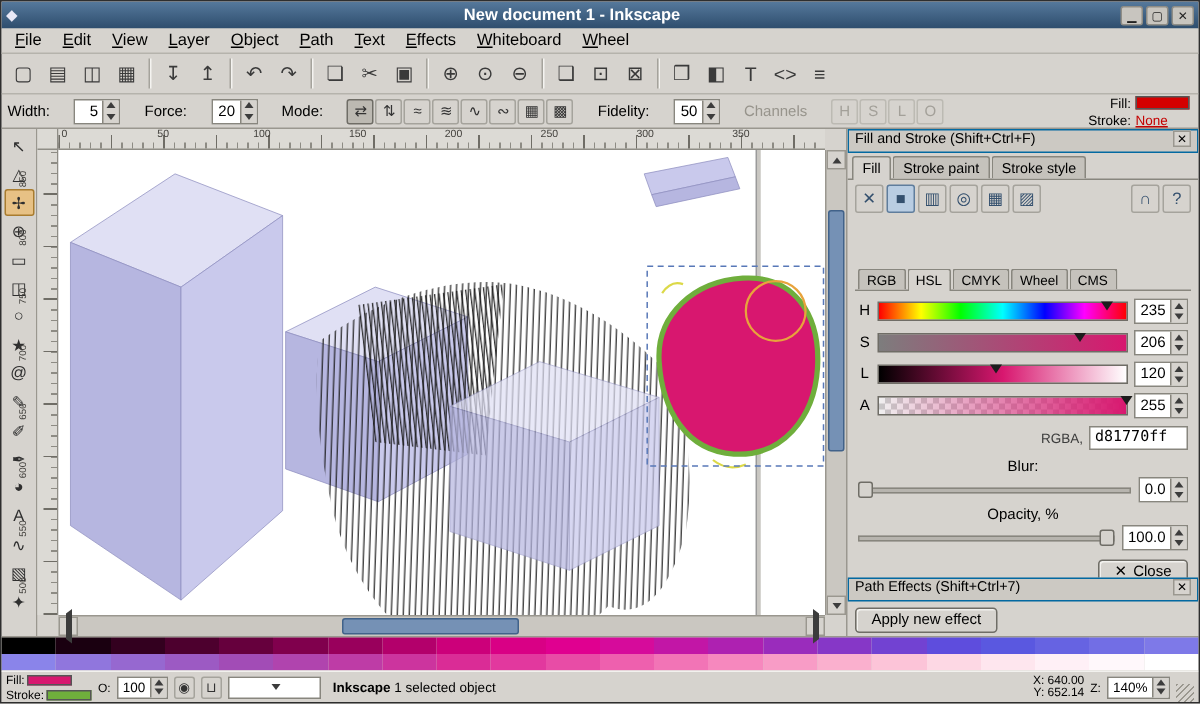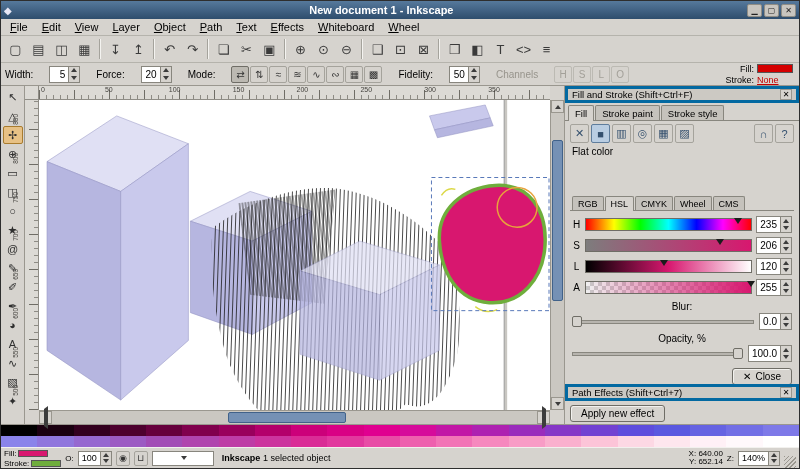--- a/index.html
+++ b/index.html
@@ -65,21 +65,21 @@
   .hscroll{grid-column:2;grid-row:3;background:#cac7c1;border-top:1px solid #9a978f;position:relative;}
   .scroll-corner{grid-column:3;grid-row:3;background:#d6d3ce;}
   .sc-btn{position:absolute;width:13px;height:13px;background:#d6d3ce;border:1px solid #9a978f;display:flex;align-items:center;justify-content:center;}
   .sc-btn.up{top:0;left:0;} .sc-btn.dn{bottom:0;left:0;} .sc-btn.lf{left:0;top:0;} .sc-btn.rt{right:0;top:0;}
   .arrL::before{content:"";width:0;height:0;border:3px solid transparent;border-right:4px solid #3c3c3c;margin-left:-3px;}
   .arrR::before{content:"";width:0;height:0;border:3px solid transparent;border-left:4px solid #3c3c3c;margin-right:-3px;}
   .v-thumb{position:absolute;left:1px;right:1px;top:13%;height:52%;background:#7591b5;border:1px solid #41628a;border-radius:2px;}
   .h-thumb{position:absolute;top:1px;bottom:1px;left:37%;width:23%;background:#7591b5;border:1px solid #41628a;border-radius:2px;}
   
   .panel{flex:0 0 235px;width:235px;border-left:1px solid #9a978f;display:flex;flex-direction:column;overflow:hidden;background:#d6d3ce;}
-  .panel-header{flex:0 0 16px;display:flex;align-items:flex-start;background:#ccc9c3;border:3px solid #0369a1;font-size:9.5px;padding:0 4px;gap:4px;}
+  .panel-header{flex:0 0 16px;display:flex;align-items:flex-start;background:#ccc9c3;border:1px solid #0369a1;font-size:9.5px;padding:0 4px;gap:4px;}
   .ph-title{flex:1;white-space:nowrap;overflow:hidden;}
   .ph-close{font-size:8px;width:12px;height:11px;line-height:10px;text-align:center;border:1px solid #9a978f;background:#d6d3ce;}
   .fs-tabs{display:flex;padding:2px 3px 0;border-bottom:1px solid #88867e;}
   .fs-tab{font-size:9.5px;padding:2px 6px 1px;border:1px solid #88867e;border-bottom:none;background:#c5c2bc;margin-right:1px;border-radius:2px 2px 0 0;}
   .fs-tab.active{background:#d6d3ce;margin-bottom:-1px;padding-bottom:2px;}
   .fs-body{flex:1;display:flex;flex-direction:column;padding:3px 5px 0;min-height:0;}
   .paint-row{display:flex;gap:2px;align-items:center;}
   .paint-btn{width:19px;height:19px;display:flex;align-items:center;justify-content:center;font-size:11px;color:#34506e;
     background:#d6d3ce;border:1px solid #a5a39c;border-radius:2px;}
   .paint-btn.active{background:#b9cde2;border-color:#5f7globalThis:none;border-color:#5f7d9c;}
@@ -374,21 +374,20 @@
               <div class="paint-btn">▥</div>
               <div class="paint-btn">◎</div>
               <div class="paint-btn">▦</div>
               <div class="paint-btn">▨</div>
             </div>
           <div class="paint-right-group">
               <div class="paint-btn">∩</div>
               <div class="paint-btn">?</div>
             </div>
         </div>
-        <div class="flat-label">Flat color</div>
         <div class="cs-tabs">
             <div class="cs-tab">RGB</div>
             <div class="cs-tab active">HSL</div>
             <div class="cs-tab">CMYK</div>
             <div class="cs-tab">Wheel</div>
             <div class="cs-tab">CMS</div>
           </div>
 
         <div class="sliders">
           <div class="slider-row">
@@ -438,20 +437,24 @@
             <span class="spin">
                 <span class="val">255</span>
                 <span class="arrows">
                   <span class="arr-up"></span>
                   <span class="arr-down"></span>
                 </span>
               </span>
           </div>
         </div>
 
+        <div class="rgba-row">
+          <span class="rgba-lbl">RGBA,</span>
+          <span class="rgba-input">d81770ff</span>
+        </div>
 
         <div class="ctl-label">Blur:</div>
         <div class="ctl-row">
           <div class="hslider">
               <div class="trough"></div>
               <div class="handle"></div>
             </div>
           <span class="spin">
               <span class="val">0.0</span>
               <span class="arrows">

